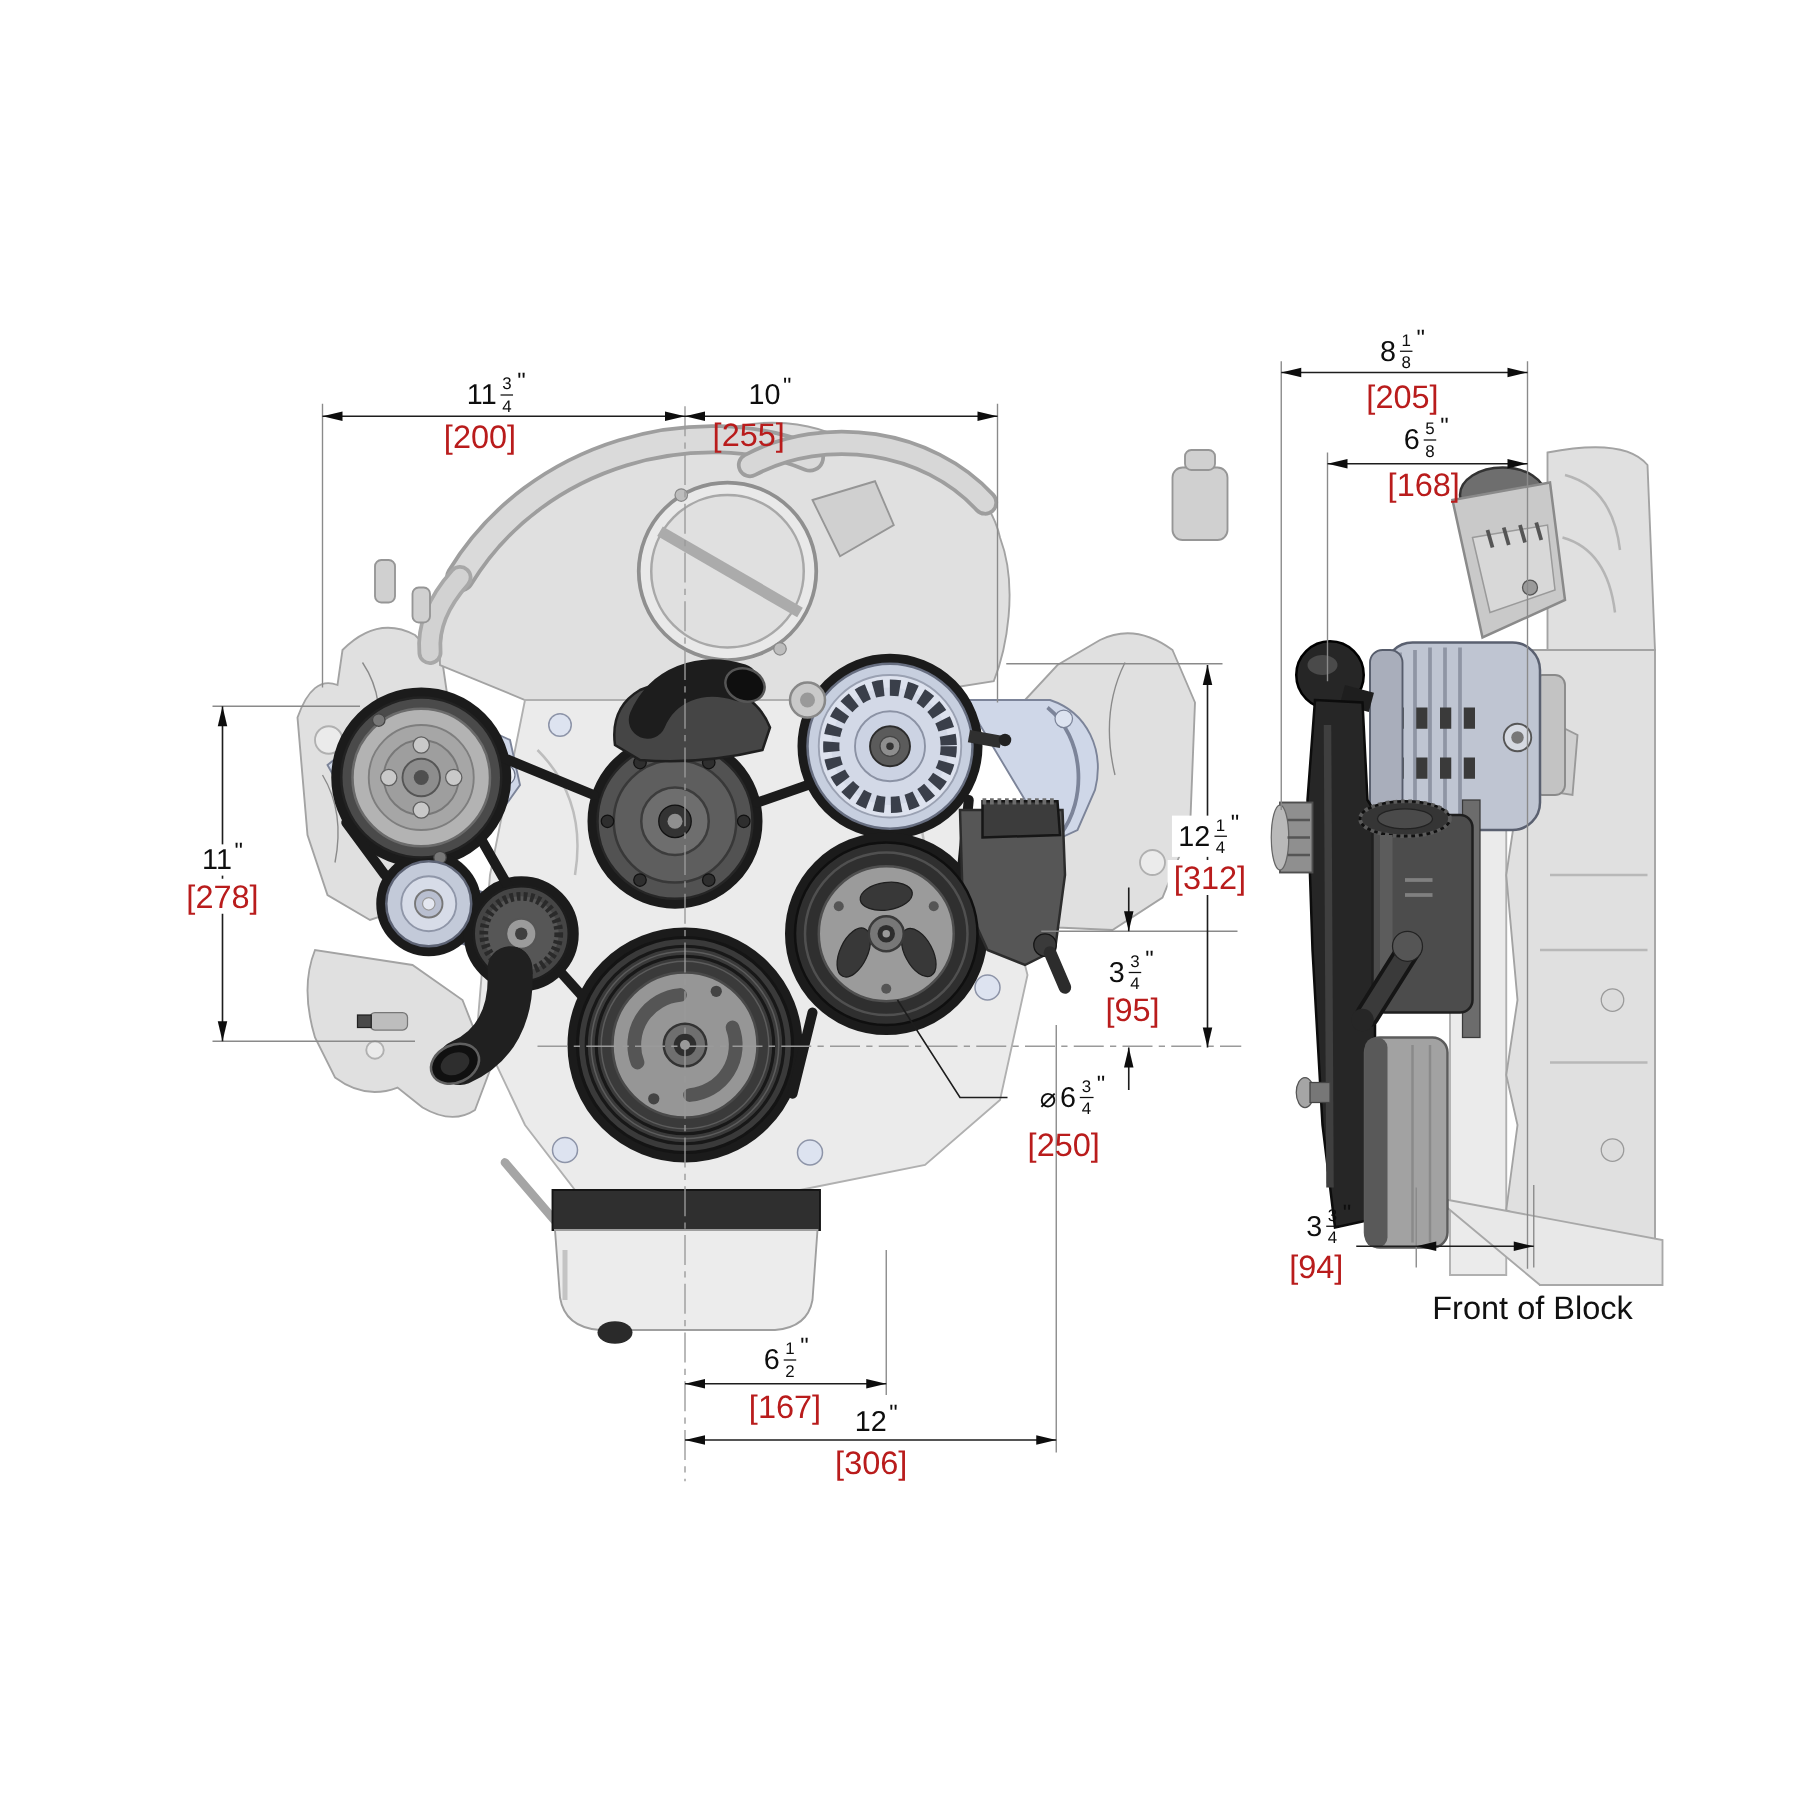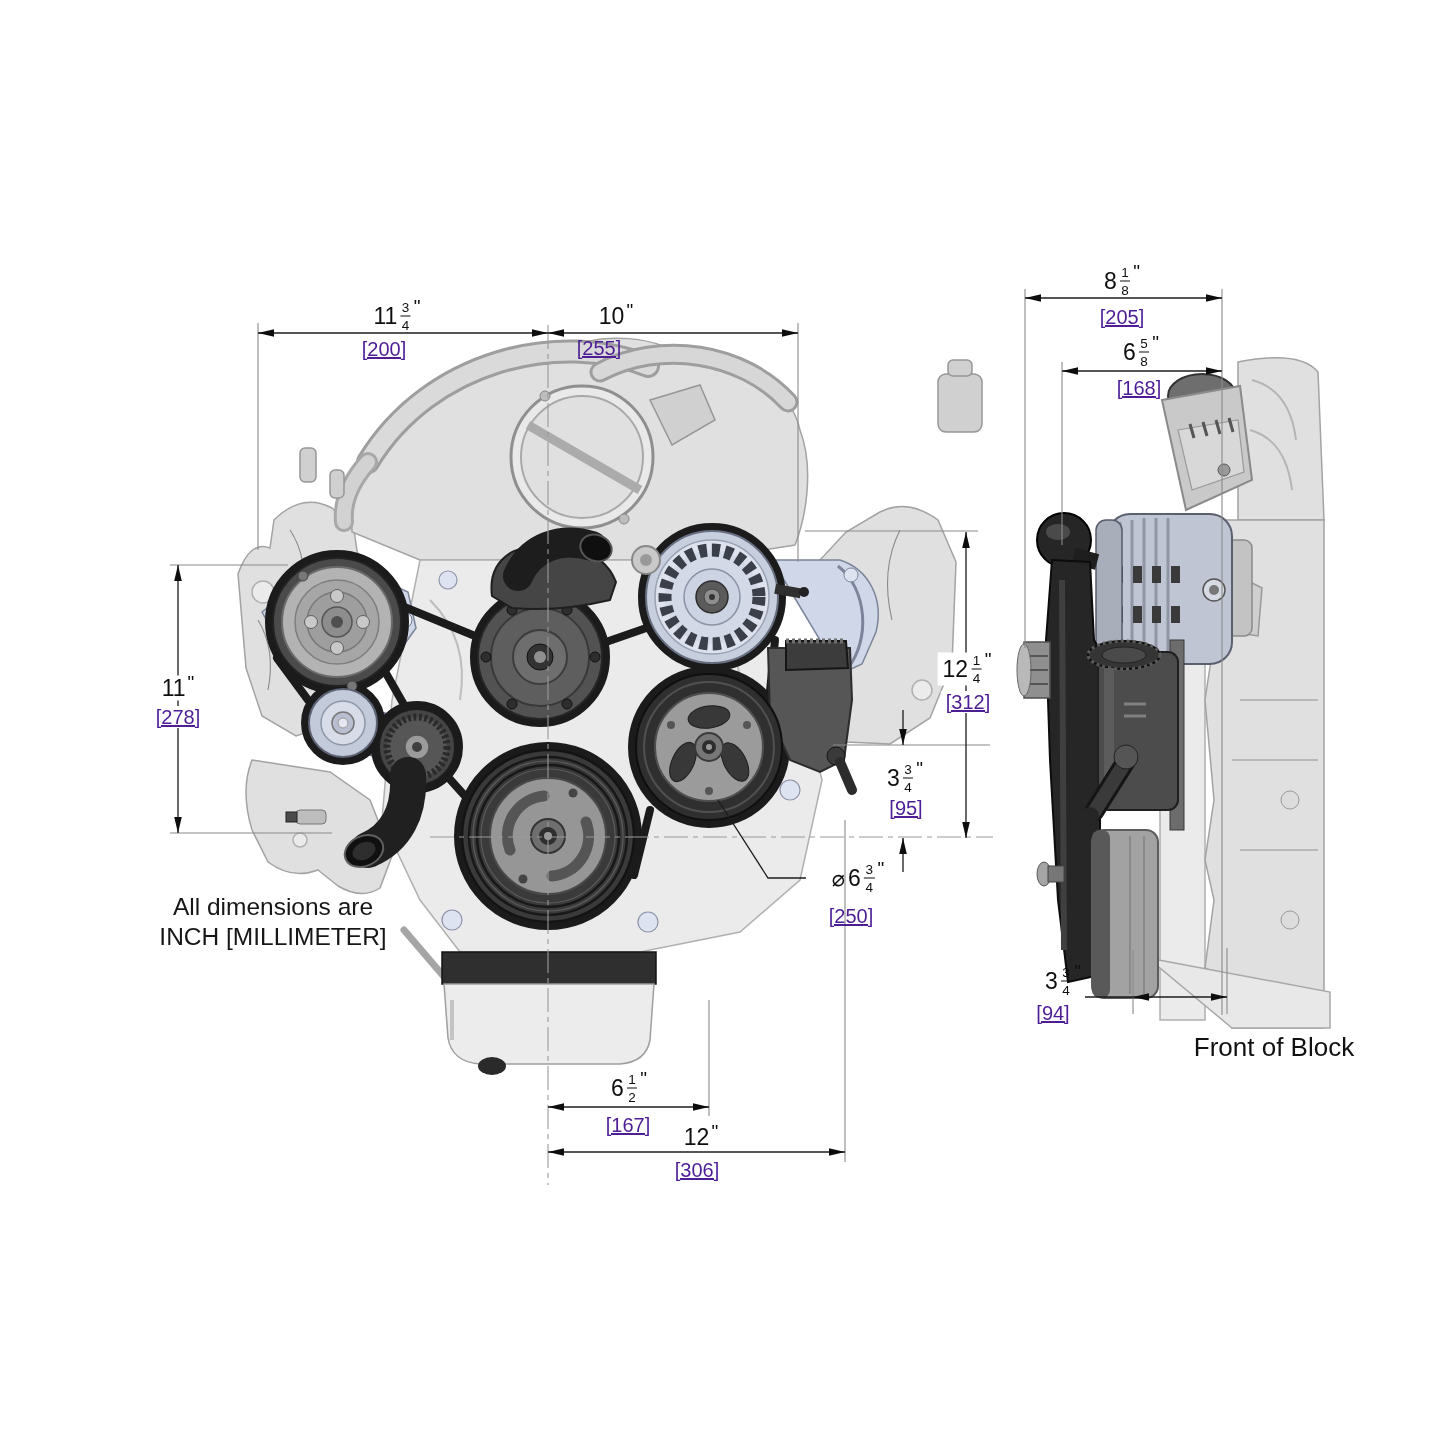--- a/index.html
+++ b/index.html
@@ -6,26 +6,26 @@
   #canvas{position:relative;width:1445px;height:1445px;background:#fff;overflow:hidden;
           font-family:"Liberation Sans","DejaVu Sans",sans-serif;color:#111;}
   #art{position:absolute;left:0;top:0;}
   .dimval{position:absolute;transform:translate(-50%,-50%);display:inline-flex;align-items:center;
           gap:2px;font-size:23px;line-height:1;white-space:nowrap;color:#0e0e0e;}
   .frac{display:inline-flex;flex-direction:column;align-items:center;font-size:13.5px;line-height:1;margin:0 1px;}
   .fnum{border-bottom:1.7px solid #0e0e0e;padding:0 1.5px 1.5px;}
   .fden{padding-top:1.5px;}
   .unit{font-size:19px;align-self:flex-start;margin-top:-4px;}
   .pre{font-size:22px;margin-right:1px;}
-  .dimmm{position:absolute;transform:translate(-50%,-50%);font-size:20px;line-height:1;
-         white-space:nowrap;color:#4c1d95;text-decoration:underline;}
+  .dimmm{position:absolute;transform:translate(-50%,-50%);font-size:26px;line-height:1;
+         white-space:nowrap;color:#b91c1c;}
   .bg{background:#fff;padding:1px 5px;}
   .note{position:absolute;transform:translate(-50%,-50%);font-size:24.5px;line-height:1.22;
         text-align:center;white-space:nowrap;color:#161616;}
-  .blocklabel{position:absolute;transform:translate(-50%,-50%);font-size:26px;white-space:nowrap;color:#111;margin-left:48px;}
+  .blocklabel{position:absolute;transform:translate(-50%,-50%);font-size:26px;white-space:nowrap;color:#111;}
   
   .cast{fill:#e0e0e0;stroke:#a3a3a3;stroke-width:1.5;}
   .cast2{fill:#d0d0d0;stroke:#969696;stroke-width:1.5;}
   .castl{fill:#ebebeb;stroke:#b0b0b0;stroke-width:1.5;}
   .blue{fill:#cfd7e8;stroke:#7c8499;stroke-width:1.5;}
   .blue2{fill:#dde3f0;stroke:#8d94a8;stroke-width:1.2;}
   .belt{fill:none;stroke:#1b1b1b;stroke-width:8;stroke-linecap:round;}
   .exts{stroke:#8a8a8a;stroke-width:1.1;fill:none;}
   .diml{stroke:#1d1d1d;stroke-width:1.3;fill:none;}
   .arr{fill:#0d0d0d;stroke:none;}
@@ -494,20 +494,16 @@
   <div class="dimval" style="left:1063px;top:981px">
     <span>3</span>
     <span class="frac">
         <span class="fnum">3</span>
         <span class="fden">4</span>
       </span>
     <span class="unit">"</span>
   </div>
   <div class="dimmm" style="left:1053px;top:1013px">[94]</div>
 
-  <div class="note" style="left:273px;top:922px">
-    <div>All dimensions are</div>
-    <div>INCH [MILLIMETER]</div>
-  </div>
 
   <div class="blocklabel" style="left:1226px;top:1047px">Front of Block</div>
 
 </div>
 
 </body></html>

